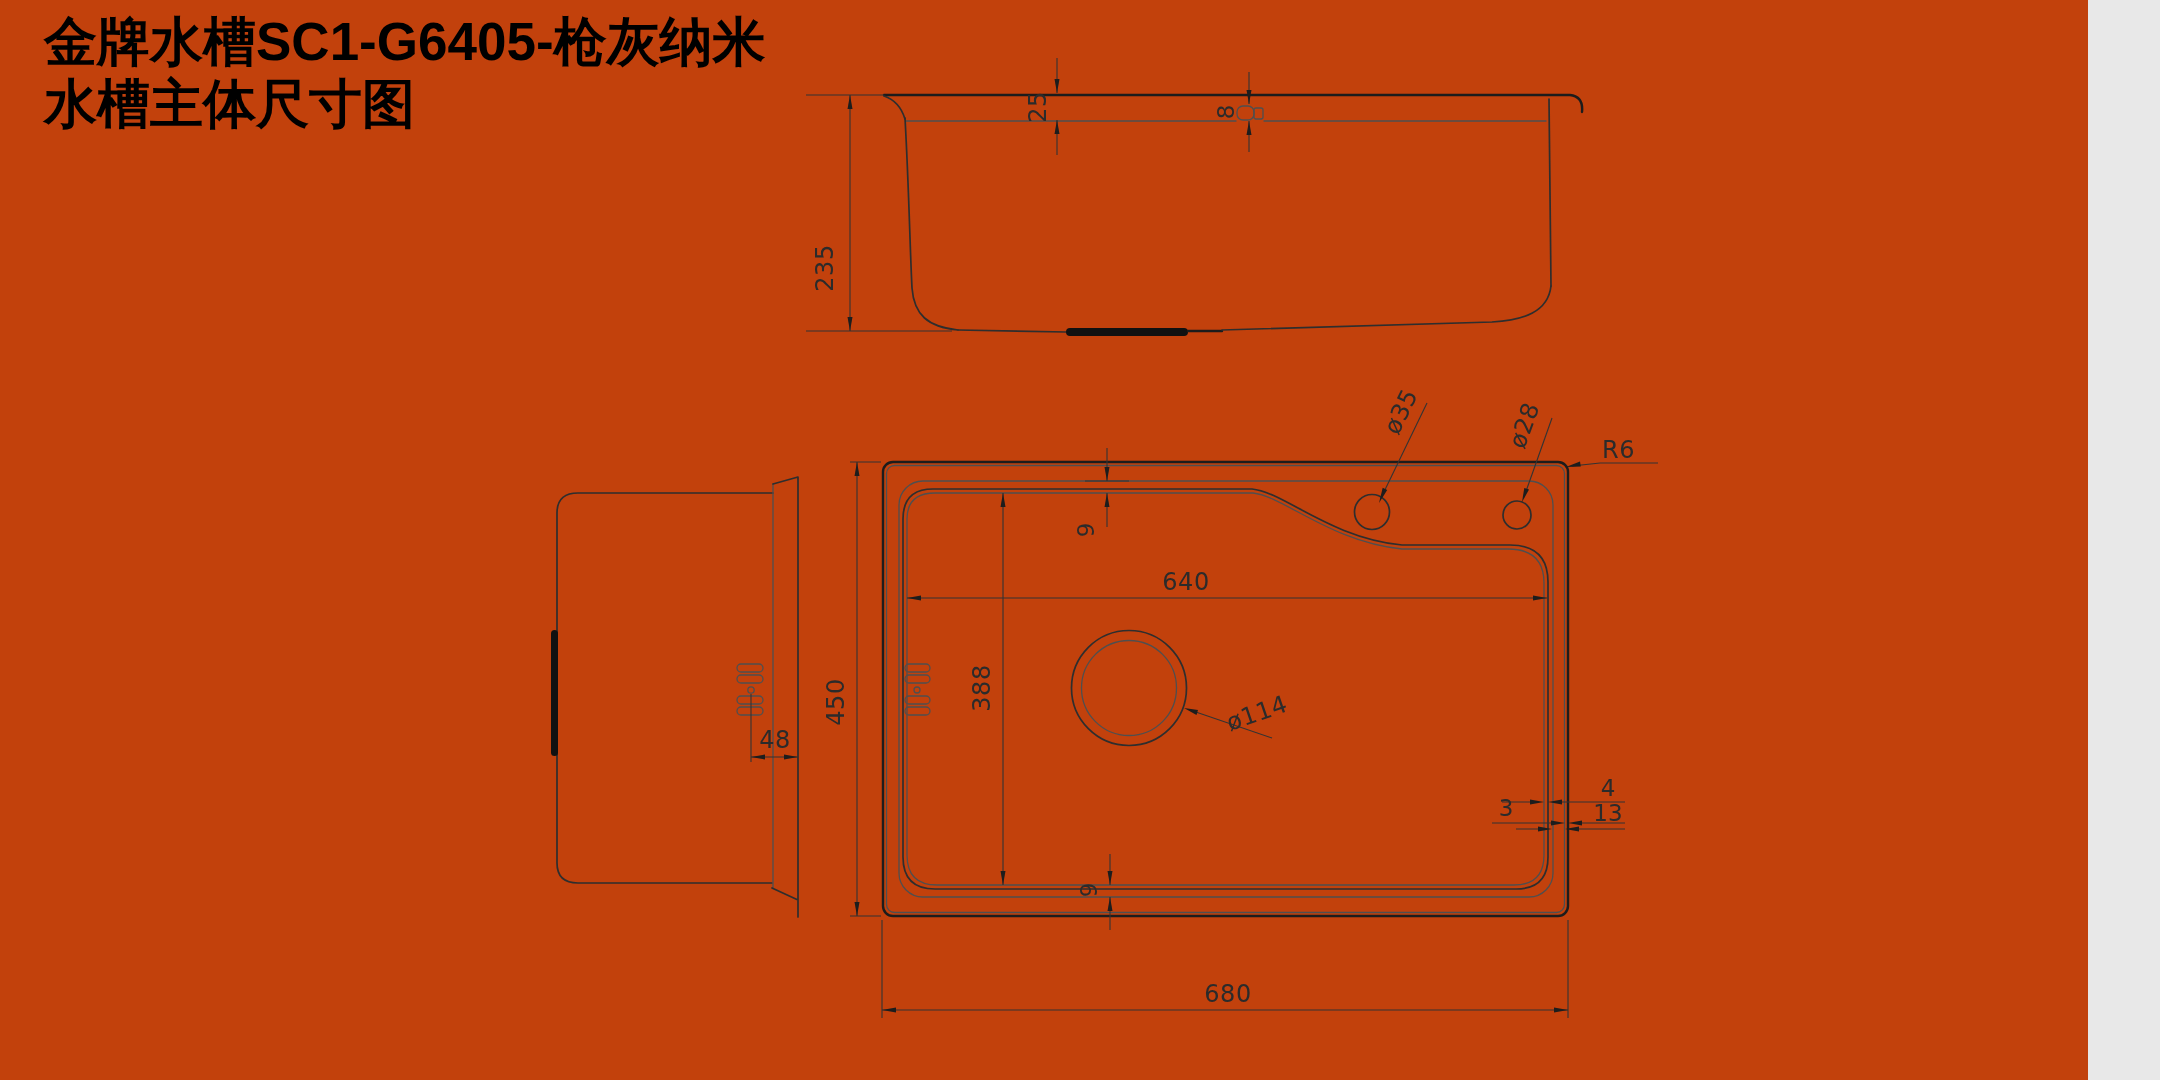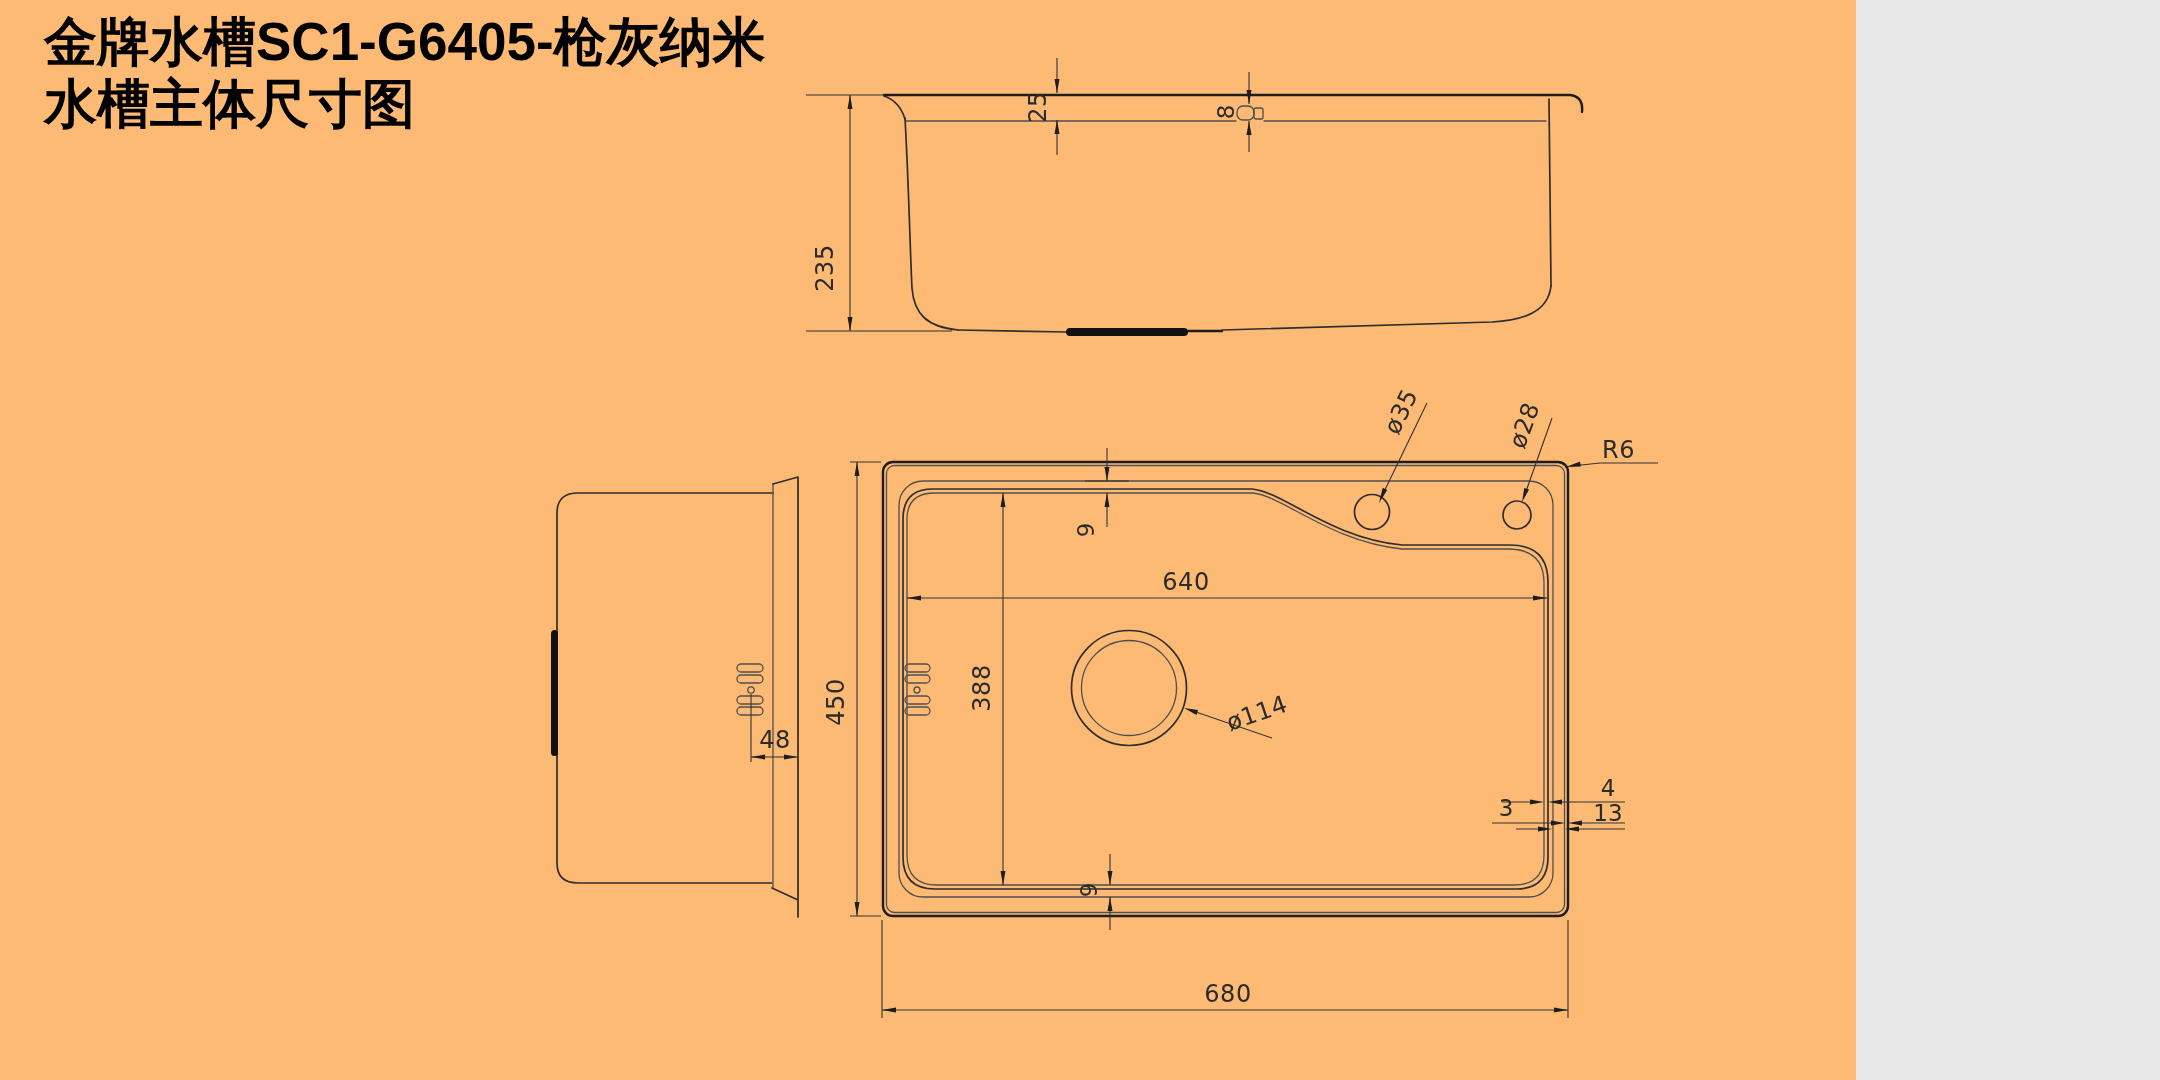--- a/index.html
+++ b/index.html
@@ -1,16 +1,16 @@
 <!DOCTYPE html>
 <html><head>
 <meta charset="utf-8">
 <style>
   html,body{margin:0;padding:0;background:#e8e8e8;}
-  .page{position:relative;width:1856px;height:1080px;background:#fdba74;overflow:hidden;
+  .page{position:relative;width:2088px;height:1080px;background:#c2410c;overflow:hidden;
         font-family:"Liberation Sans", sans-serif;}
   svg{position:absolute;left:0;top:0;}
   .title-text{font-family:"Liberation Sans", sans-serif;font-weight:bold;font-size:53px;fill:#000;}
   .dim-text{font-family:"DejaVu Sans", sans-serif;font-size:24px;fill:#2b2b2b;letter-spacing:0.5px;}
   .dim-text-sm{font-family:"DejaVu Sans", sans-serif;font-size:23px;fill:#2b2b2b;}
   .s1{stroke:#1c1c1c;stroke-width:2.4;fill:none;stroke-linecap:round;}
   .s2{stroke:#4f4f4f;stroke-width:1.3;fill:none;stroke-linecap:round;}
   .s3{stroke:#2e2e2e;stroke-width:1.7;fill:none;stroke-linecap:round;}
   .dim{stroke:#333333;stroke-width:1.1;fill:none;stroke-linecap:butt;}
   .arr{fill:#1d1d1d;stroke:none;}

